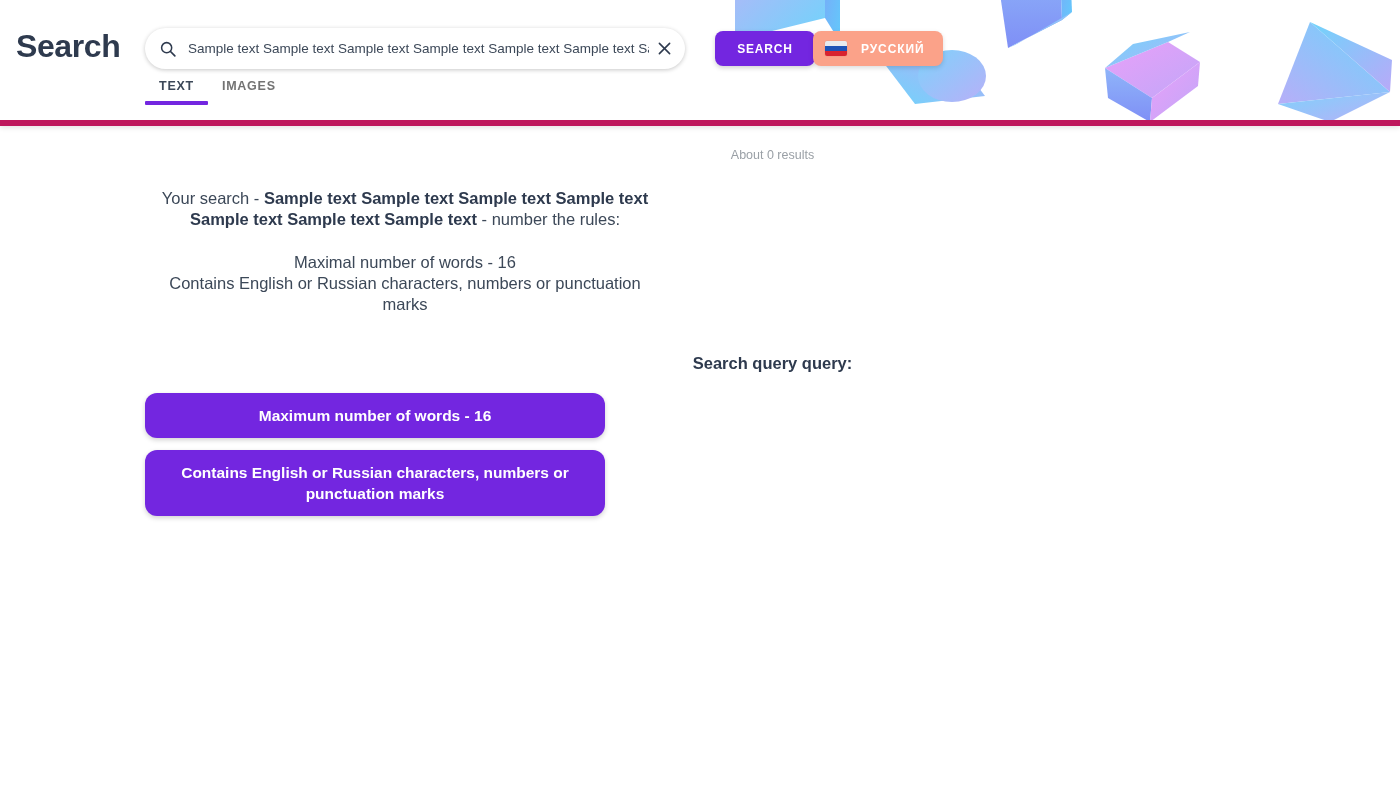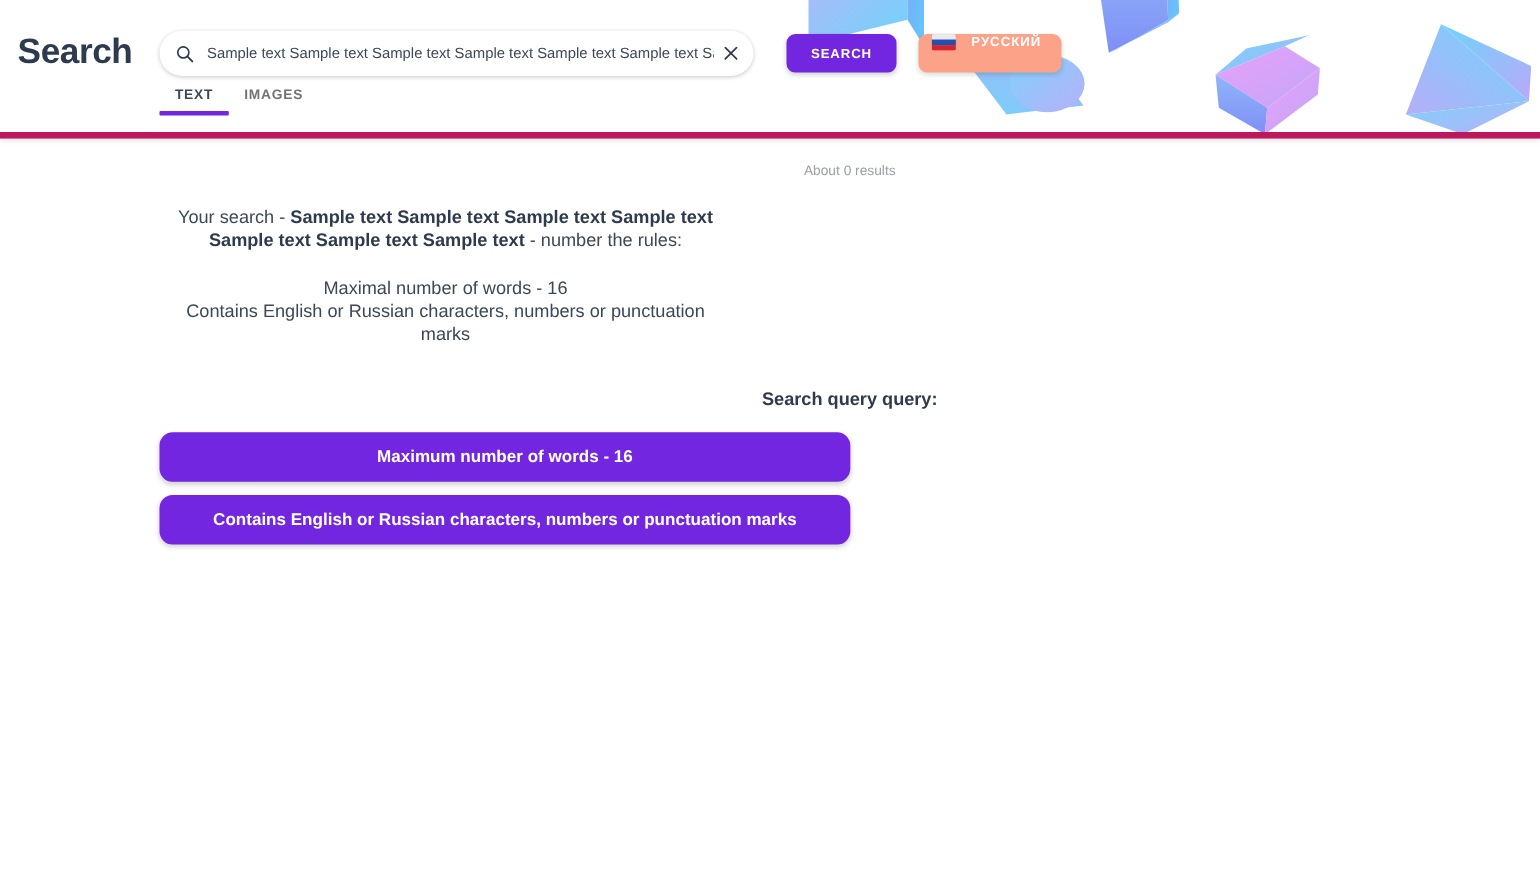--- a/index.html
+++ b/index.html
@@ -91,28 +91,28 @@
     font-family: "Liberation Sans", sans-serif;
     font-size: 12px;
     font-weight: bold;
     letter-spacing: 0.8px;
     cursor: pointer;
     box-shadow: 0 2px 5px rgba(0,0,0,0.18);
     z-index: 3;
   }
   .lang-btn {
     position: absolute;
-    left: 835px; top: 31px;
+    left: 813px; top: 31px;
     height: 35px;
     padding: 0 18px 0 12px;
     background: #fba289;
     border: none;
     border-radius: 8px;
     display: flex;
-    align-items: flex-start;
+    align-items: center;
     gap: 14px;
     cursor: pointer;
     box-shadow: 0 2px 5px rgba(0,0,0,0.14);
     z-index: 3;
   }
   .lang-label {
     color: #ffffff;
     font-size: 12px;
     font-weight: bold;
     letter-spacing: 0.9px;
@@ -179,21 +179,21 @@
   }
   .para b { font-weight: bold; color: #2e3a4e; }
   .para.rules { margin-bottom: 39px; }
   .rules-title {
     font-size: 16.5px;
     font-weight: bold;
     color: #2e3a4e;
     margin: 0 0 20px 0;
   }
   .rule-card {
-    width: 628px;
+    width: 460px;
     background: #7326e0;
     color: #ffffff;
     border-radius: 12px;
     padding: 12px 14px;
     margin-bottom: 12px;
     font-size: 15.5px;
     font-weight: bold;
     line-height: 21px;
     box-shadow: 0 2px 5px rgba(0,0,0,0.18);
   }

